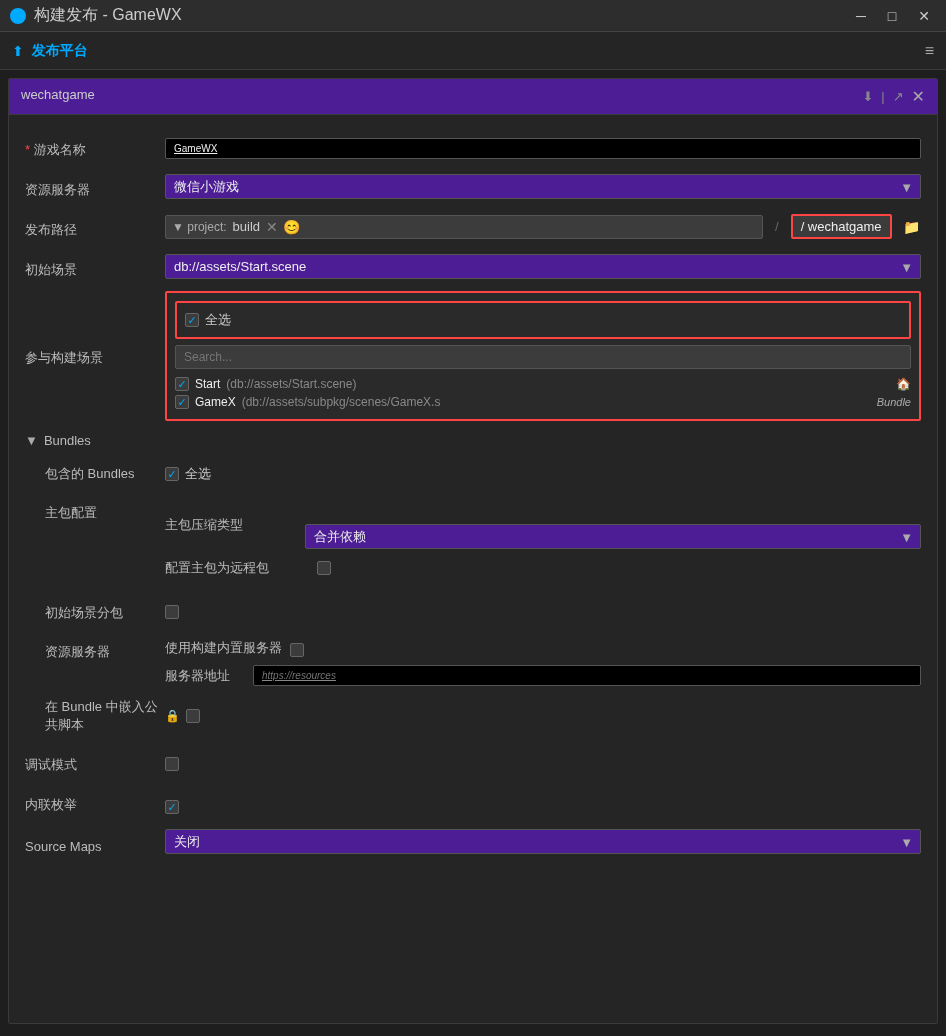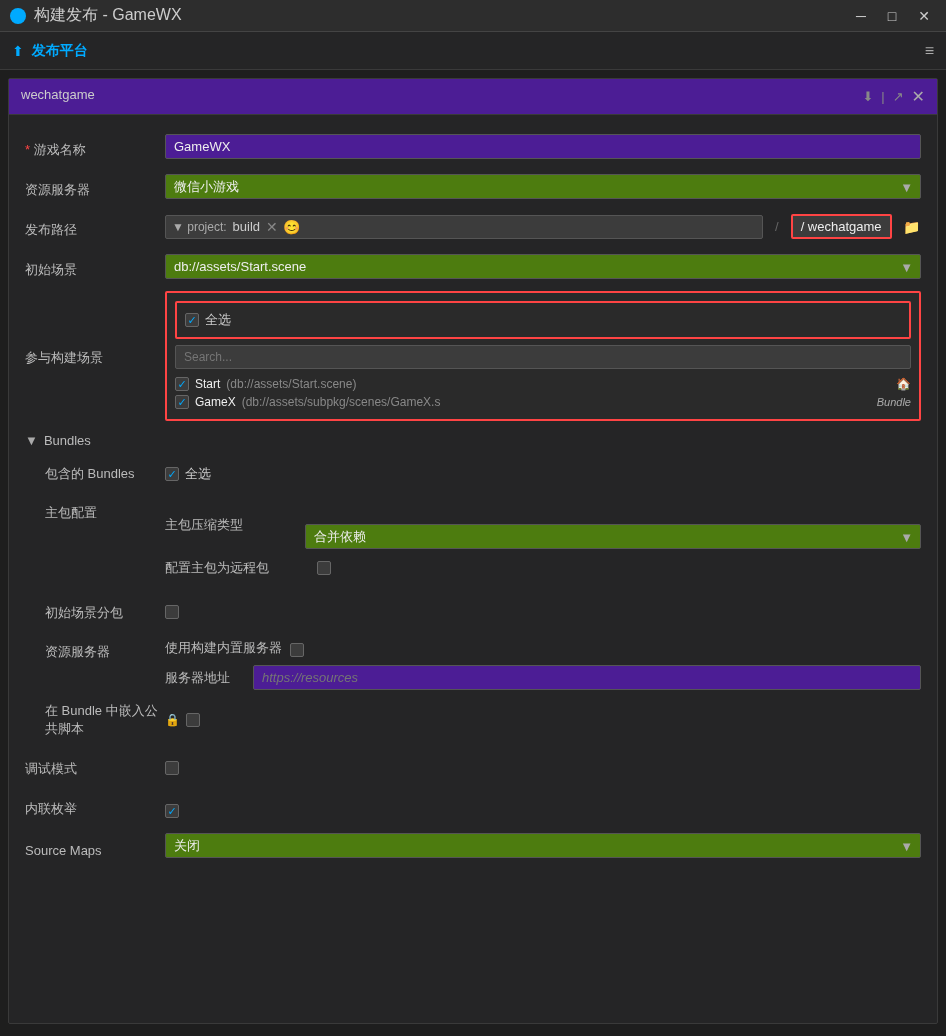--- a/index.html
+++ b/index.html
@@ -126,37 +126,38 @@
       color: #bbb;
       font-size: 13px;
       flex-shrink: 0;
     }
     .form-control {
       flex: 1;
     }
 
     
     .text-input {
-      background: #4c1d95;
+      background: #000000;
       border: 1px solid #555;
       color: #eee;
       padding: 4px 8px;
       width: 100%;
-      font-size: 13px;
+      font-size: 10px;
       border-radius: 2px;
       outline: none;
+      text-decoration: underline;
     }
 
     
     .select-wrapper {
       position: relative;
       width: 100%;
     }
     .select-control {
-      background: #4d7c0f;
+      background: #4c1d95;
       border: 1px solid #555;
       color: #eee;
       padding: 4px 28px 4px 8px;
       width: 100%;
       font-size: 13px;
       border-radius: 2px;
       appearance: none;
       cursor: pointer;
       outline: none;
     }

